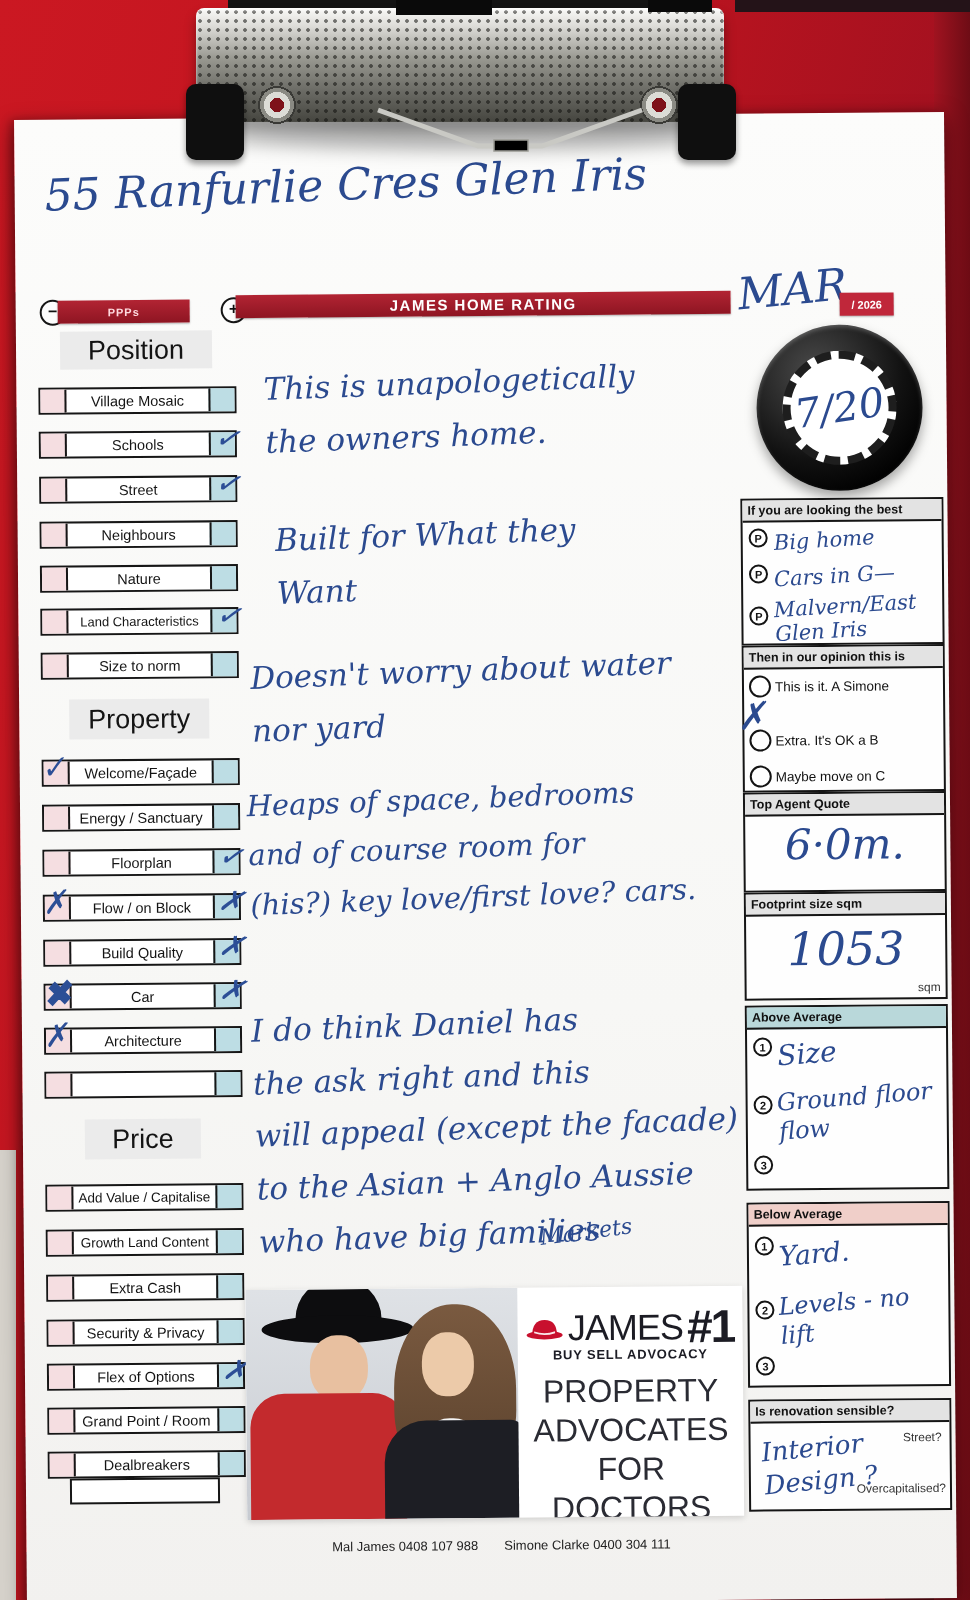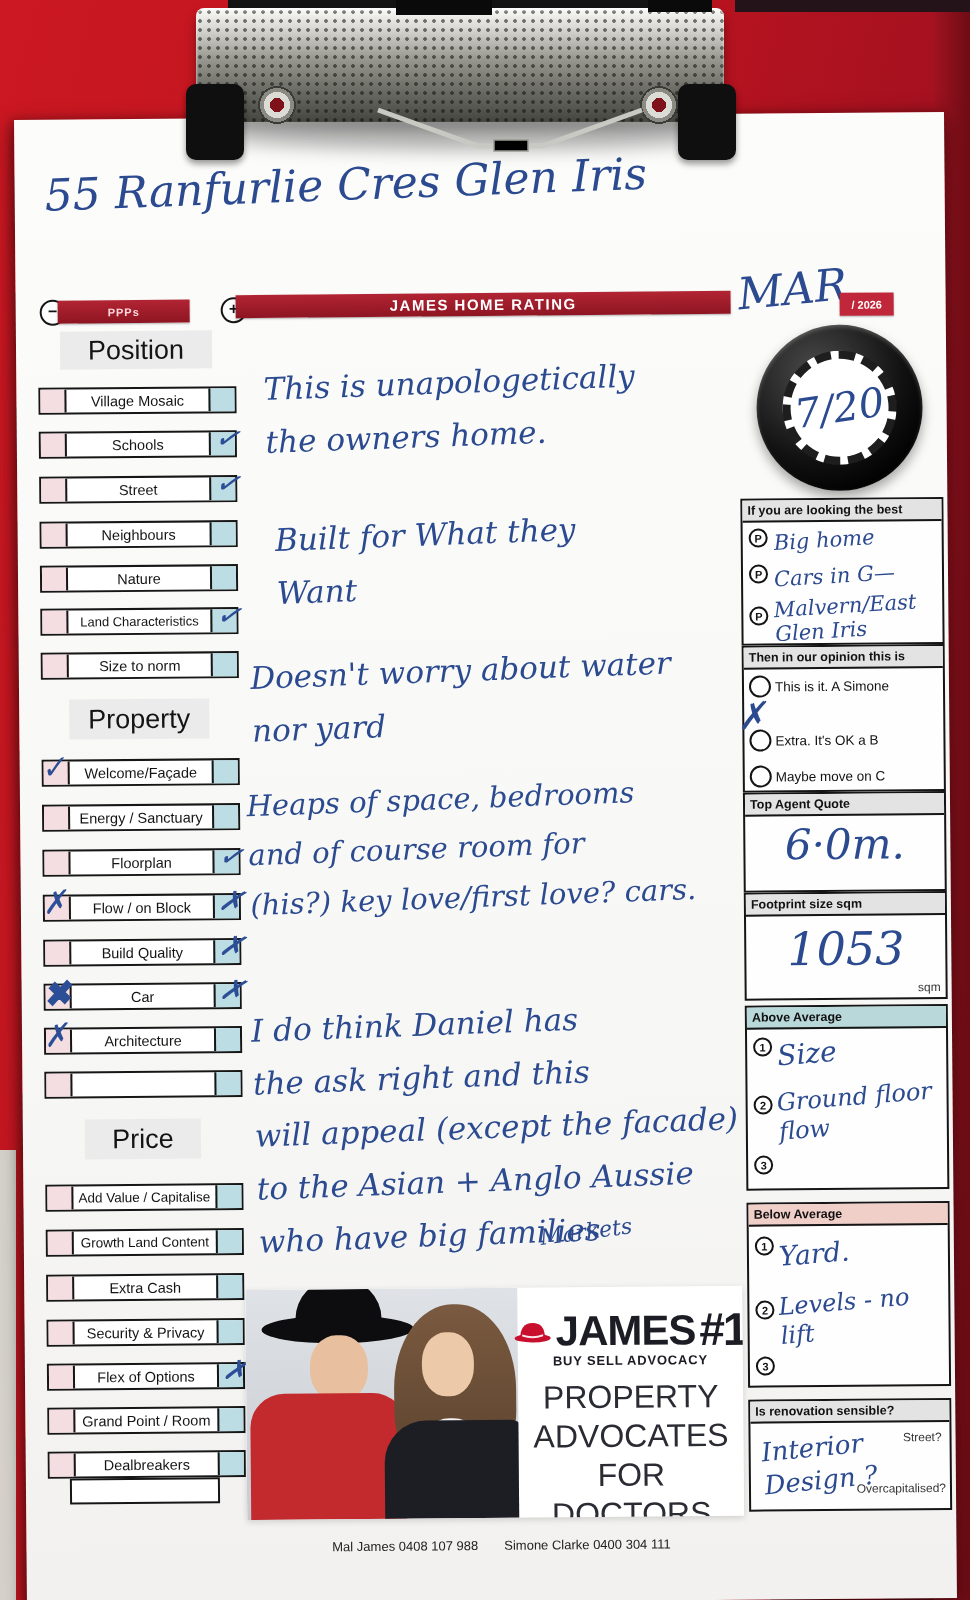--- a/index.html
+++ b/index.html
@@ -93,21 +93,21 @@
     border-radius:34px 34px 0 0;}
   .hair-w{position:absolute;left:148px;top:16px;width:122px;height:176px;
     background:linear-gradient(180deg,#7a5a40,#5b422d);border-radius:48% 48% 40% 40%;}
   .face-w{position:absolute;left:176px;top:44px;width:52px;height:64px;background:#eccaa9;border-radius:46%;}
   .body-w{position:absolute;left:138px;top:132px;width:140px;height:100px;background:#1d1e24;
     border-radius:42px 14px 0 0;}
   .collar-w{position:absolute;left:188px;top:130px;width:34px;height:16px;background:#f4f4f4;border-radius:45%;}
   .logo{position:absolute;left:272px;top:0;width:225px;height:230px;display:flex;flex-direction:column;
     align-items:center;}
   .brandrow{display:flex;align-items:center;gap:4px;margin-top:20px;}
-  .brand-name{font-size:42px;font-weight:700;color:#1c1c24;letter-spacing:-1px;}
+  .brand-name{font-size:36px;font-weight:400;color:#1c1c24;letter-spacing:-1px;}
   .brand-rank{font-size:46px;font-weight:800;color:#1c1c24;letter-spacing:-2px;line-height:.9;}
   .tagline{font-size:13px;font-weight:800;color:#1c1c24;letter-spacing:.8px;margin-top:-2px;}
   .slogan{margin-top:10px;text-align:center;font-size:32px;line-height:1.22;color:#2a2b33;}
   
   .footer{position:absolute;left:215px;top:1422px;width:520px;display:flex;justify-content:center;
     gap:26px;font-size:13px;color:#222;}
   
   .clip{position:absolute;left:0;top:0;width:970px;height:170px;pointer-events:none;}
   .clip-shadow{position:absolute;left:215px;top:120px;width:510px;height:30px;border-radius:50%;
     background:rgba(0,0,0,.30);filter:blur(9px);}

